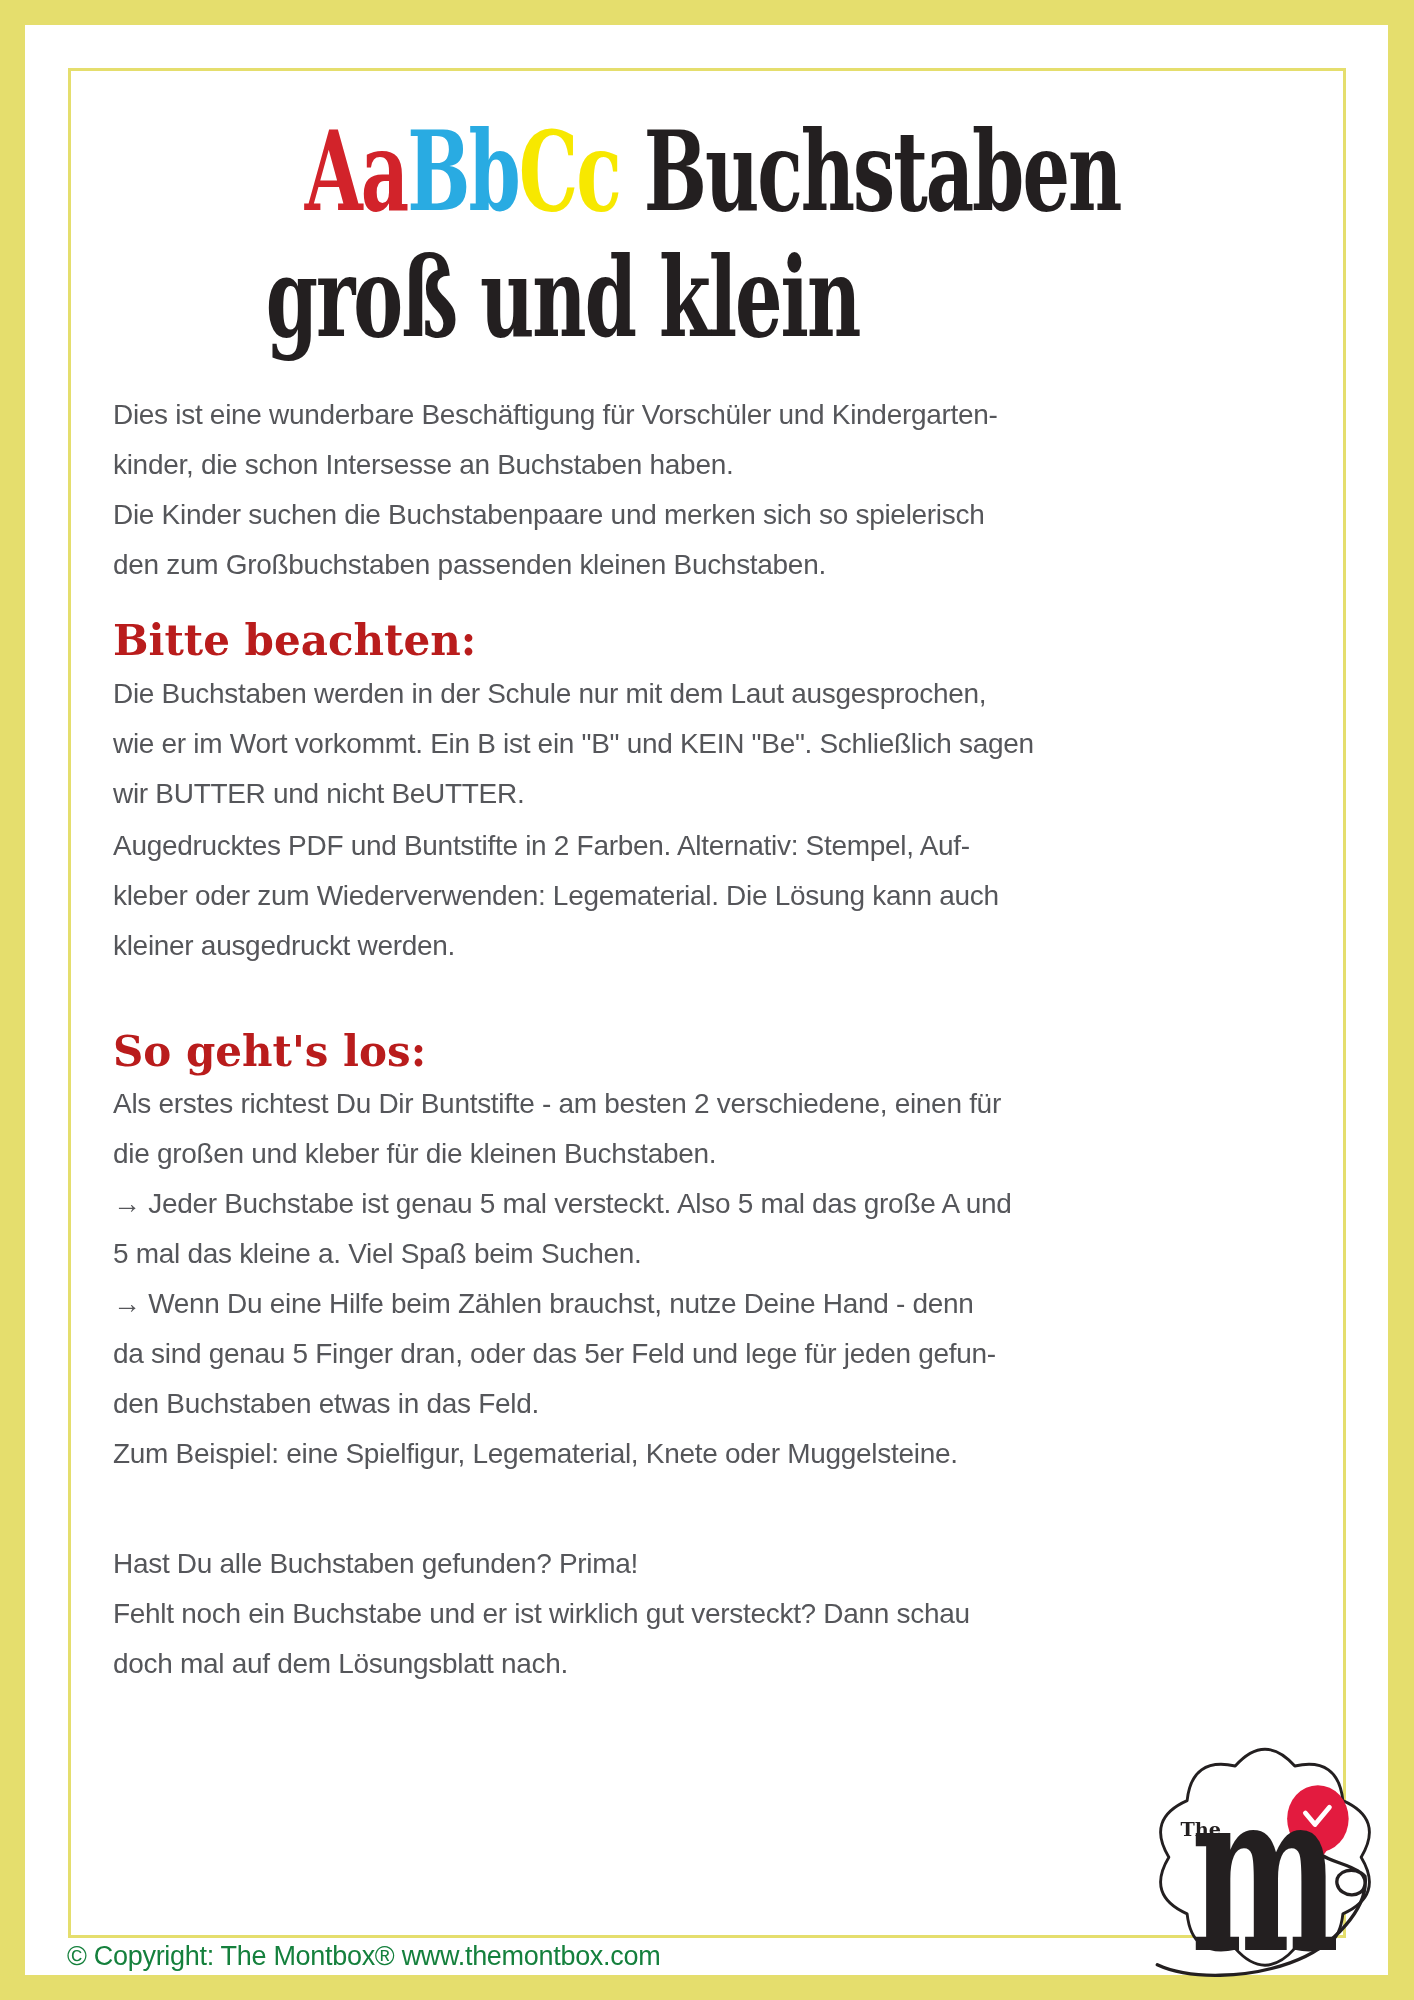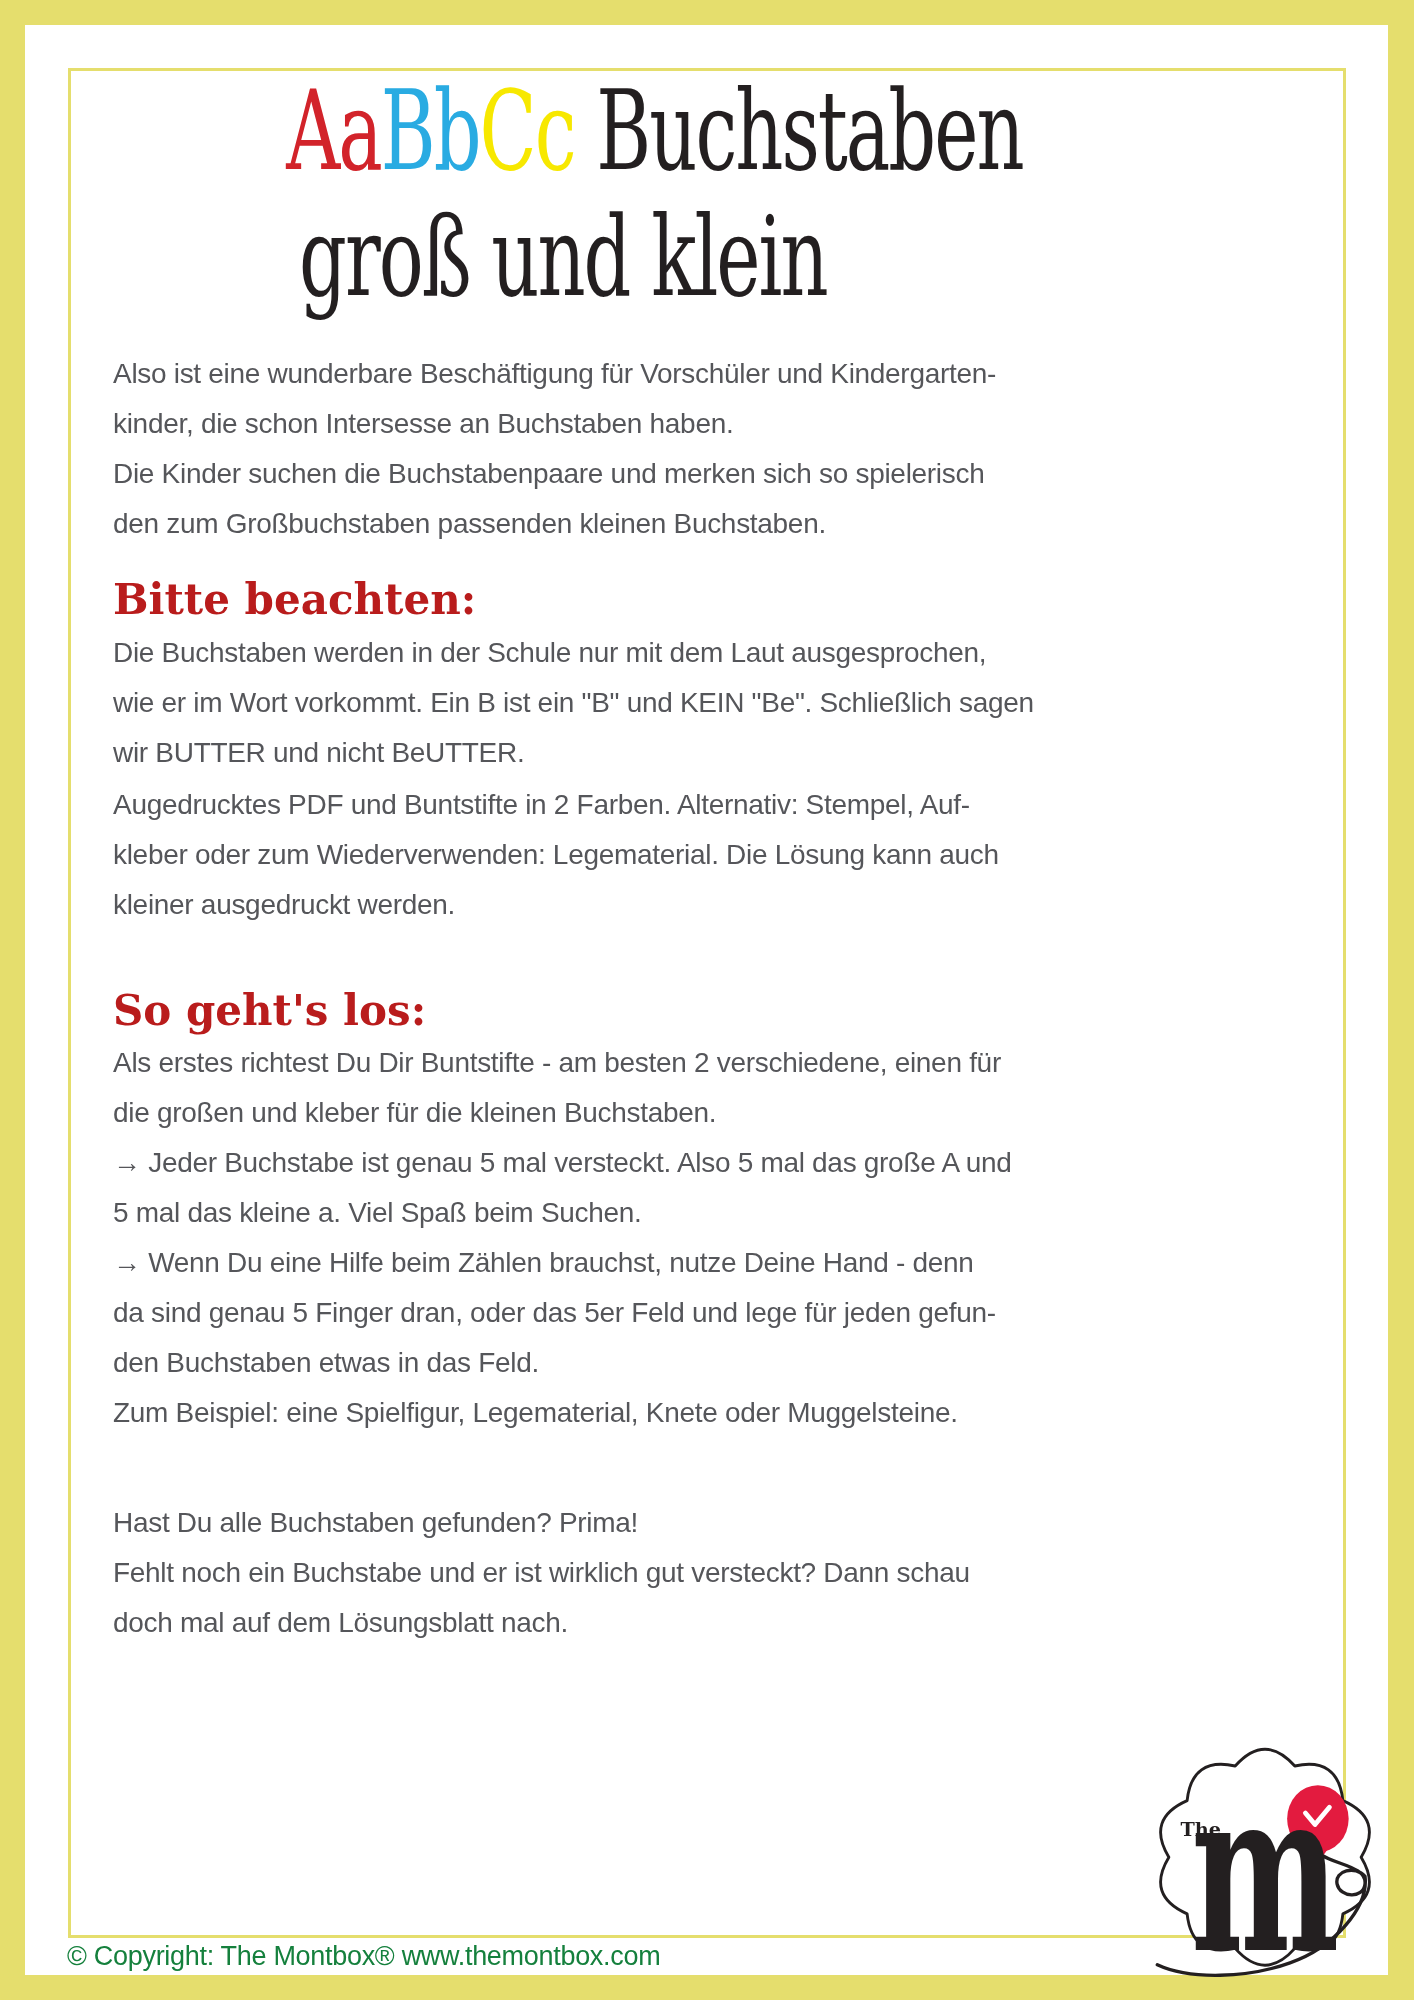--- a/index.html
+++ b/index.html
@@ -17,25 +17,25 @@
   .inner-frame {
     position:absolute; left:68px; top:68px; width:1272px; height:1864px;
     border:3px solid #e5de6d;
     background:transparent;
   }
   .content {
     position:absolute; left:113px; top:0; width:1140px;
   }
   
   .title-block {
-    margin-top:68px;
+    margin-top:109px;
     width:900px;
     text-align:center;
     font-family:"DejaVu Serif", serif;
-    font-weight:normal;
+    font-weight:bold;
     font-size:110px;
     line-height:126px;
     letter-spacing:-3px;
     color:#231f20;
     white-space:nowrap;
   }
   .title-line { height:126px; }
   .title-line > span.squeeze {
     display:inline-block;
     transform:scaleX(0.68);
@@ -93,21 +93,21 @@
       <span class="squeeze">
         <span style="color:#d2232a">Aa</span><span style="color:#29abe2">Bb</span><span style="color:#f7e800">Cc</span><span> Buchstaben</span>
       </span>
     </div>
     <div class="title-line">
       <span class="squeeze">groß und klein</span>
     </div>
   </div>
 
   <div class="para mt-p1">
-    <div class="line">Also ist eine wunderbare Beschäftigung für Vorschüler und Kindergarten-</div>
+    <div class="line">Dies ist eine wunderbare Beschäftigung für Vorschüler und Kindergarten-</div>
     <div class="line">kinder, die schon Intersesse an Buchstaben haben.</div>
     <div class="line">Die Kinder suchen die Buchstabenpaare und merken sich so spielerisch</div>
     <div class="line">den zum Großbuchstaben passenden kleinen Buchstaben.</div>
   </div>
 
   <div class="heading mt-h2">Bitte beachten:</div>
   <div class="para mt-p2">
     <div class="line">Die Buchstaben werden in der Schule nur mit dem Laut ausgesprochen,</div>
     <div class="line">wie er im Wort vorkommt. Ein B ist ein "B" und KEIN "Be". Schließlich sagen</div>
     <div class="line">wir BUTTER und nicht BeUTTER.</div>

